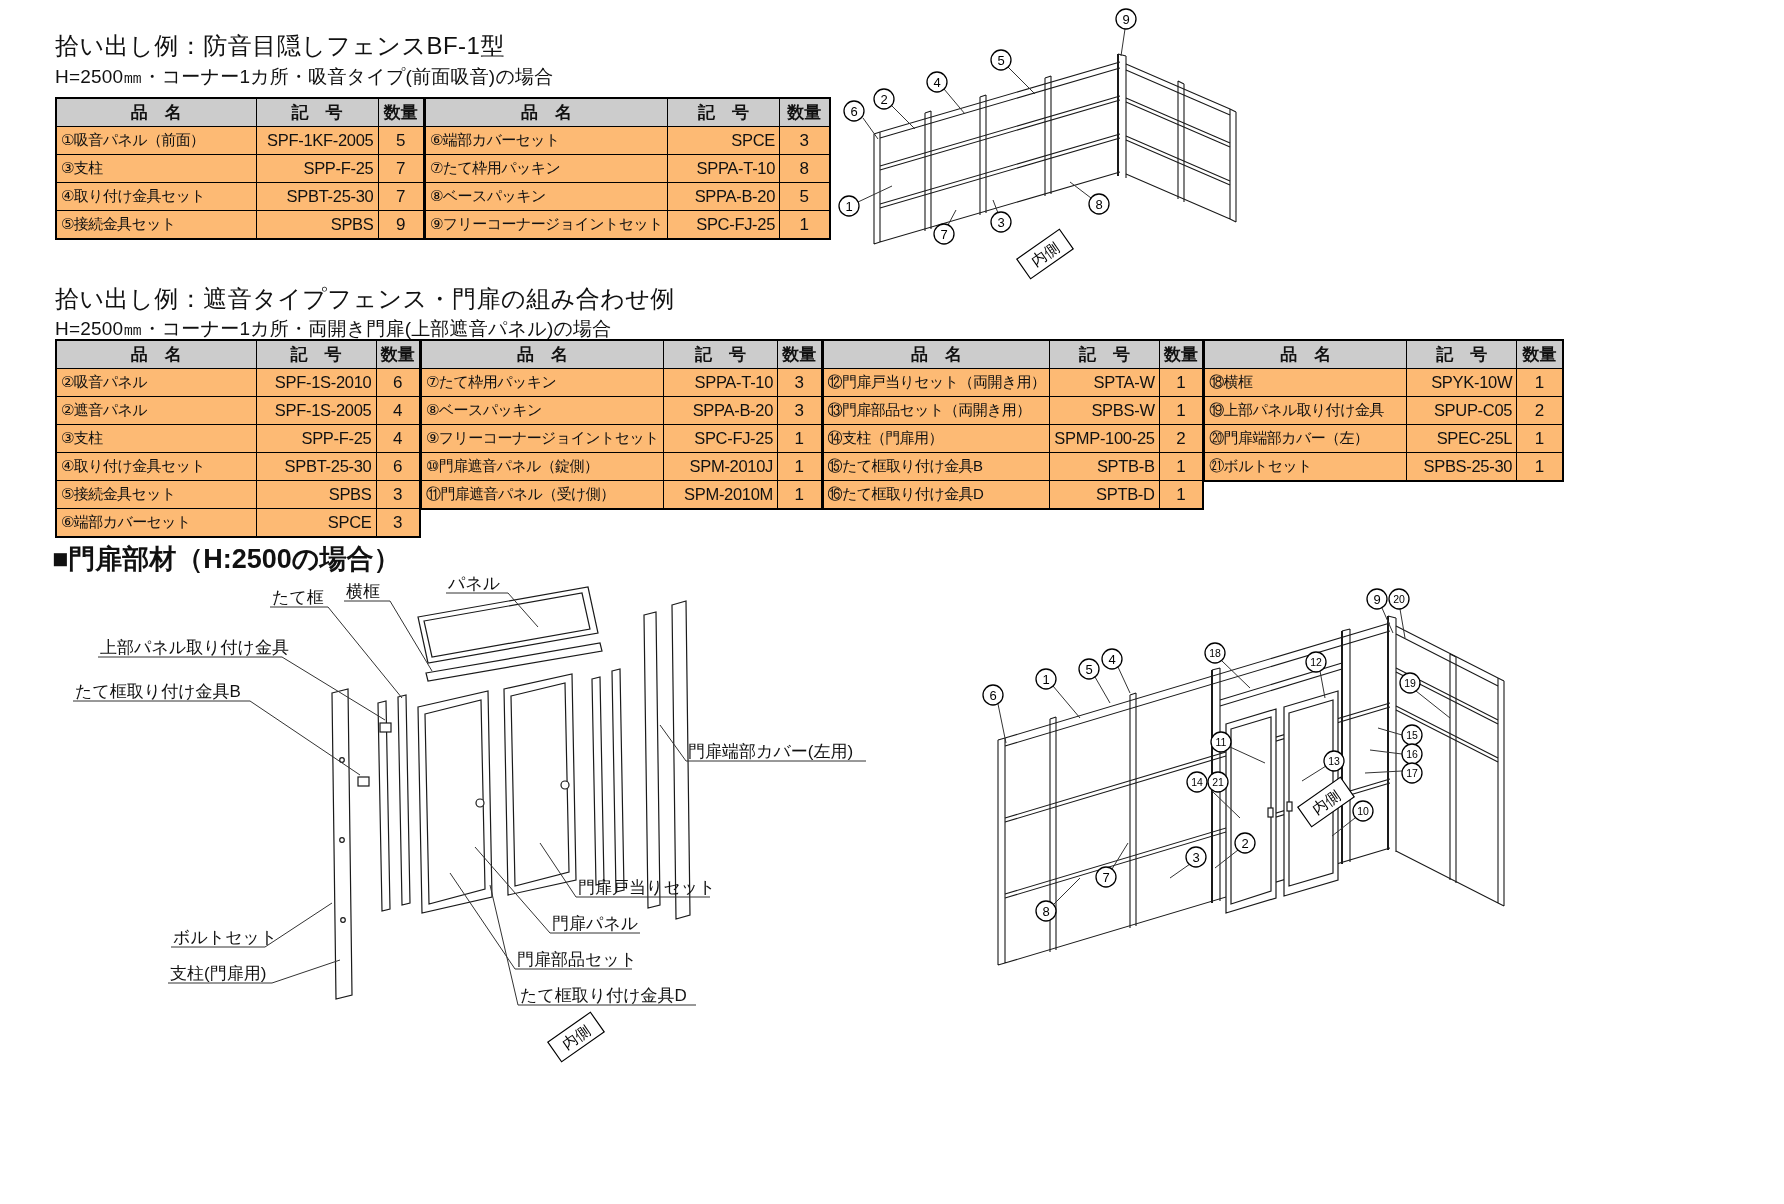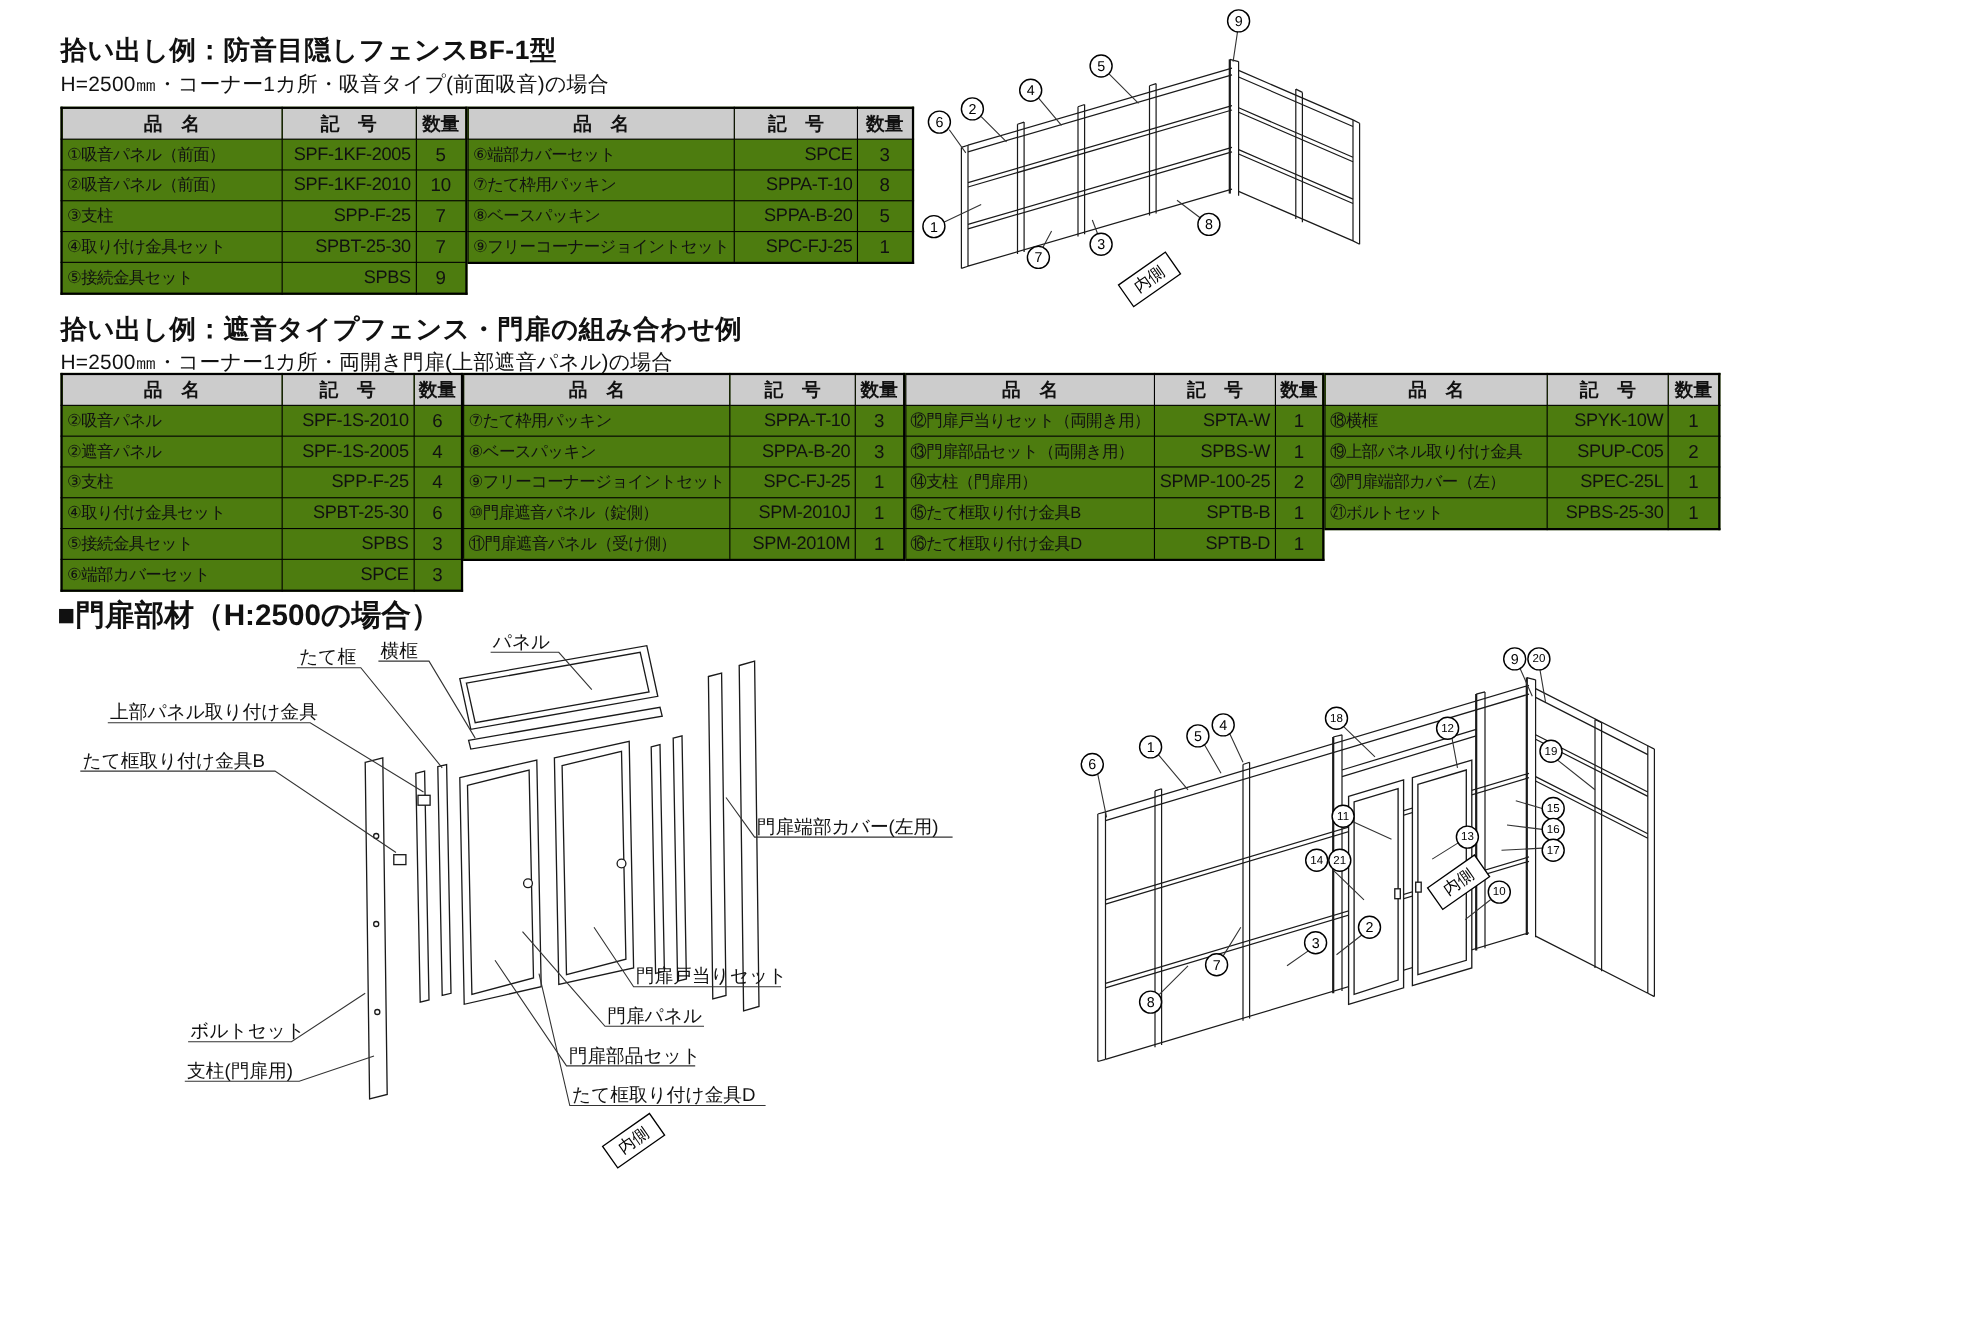--- a/index.html
+++ b/index.html
@@ -1,23 +1,23 @@
 <!DOCTYPE html>
 <html><head>
 <meta charset="utf-8">
 <style>
   html,body{margin:0;padding:0;background:#fff;}
   body{width:1784px;height:1204px;font-family:"Liberation Sans","DejaVu Sans",sans-serif;color:#111;}
   .page{position:relative;width:1784px;height:1204px;overflow:hidden;background:#fff;}
   .abs{position:absolute;}
-  .sec-title{font-size:24px;font-weight:700;letter-spacing:0.5px;white-space:nowrap;}
+  .sec-title{font-size:24px;font-weight:400;letter-spacing:0.5px;white-space:nowrap;}
   .sec-subtitle{font-size:19px;white-space:nowrap;letter-spacing:0.2px;}
   .big-title{font-size:27px;font-weight:700;white-space:nowrap;}
   .tgroup{display:flex;align-items:flex-start;}
-  table.parts{border-collapse:collapse;border:2.5px solid #000;background:#4d7c0f;table-layout:fixed;}
+  table.parts{border-collapse:collapse;border:2.5px solid #000;background:#fdba74;table-layout:fixed;}
   table.parts th{background:#cccccc;border:1.5px solid #000;font-size:17px;font-weight:600;
     text-align:center;padding:1px 3px;height:25px;white-space:nowrap;overflow:hidden;}
   table.parts td{border:1.5px solid #000;font-size:17px;padding:1px 4px;height:25px;
     white-space:nowrap;overflow:hidden;}
   table.parts td.name{font-size:15px;letter-spacing:-0.6px;text-align:left;}
   table.parts td.code{font-size:16.5px;text-align:right;letter-spacing:-0.3px;}
   table.parts td.qty{text-align:center;}
   svg{overflow:visible;}
   svg .ln{stroke:#1a1a1a;stroke-width:1.1;fill:none;}
   svg .ln2{stroke:#1a1a1a;stroke-width:2;fill:none;}
@@ -52,25 +52,20 @@
         <th>数量</th>
       </tr>
         </thead>
       <tbody>
         <tr>
             <td class="name">①吸音パネル（前面）</td>
             <td class="code">SPF-1KF-2005</td>
             <td class="qty">5</td>
           </tr>
           <tr>
-            <td class="name">②吸音パネル（前面）</td>
-            <td class="code">SPF-1KF-2010</td>
-            <td class="qty">10</td>
-          </tr>
-          <tr>
             <td class="name">③支柱</td>
             <td class="code">SPP-F-25</td>
             <td class="qty">7</td>
           </tr>
           <tr>
             <td class="name">④取り付け金具セット</td>
             <td class="code">SPBT-25-30</td>
             <td class="qty">7</td>
           </tr>
           <tr>

